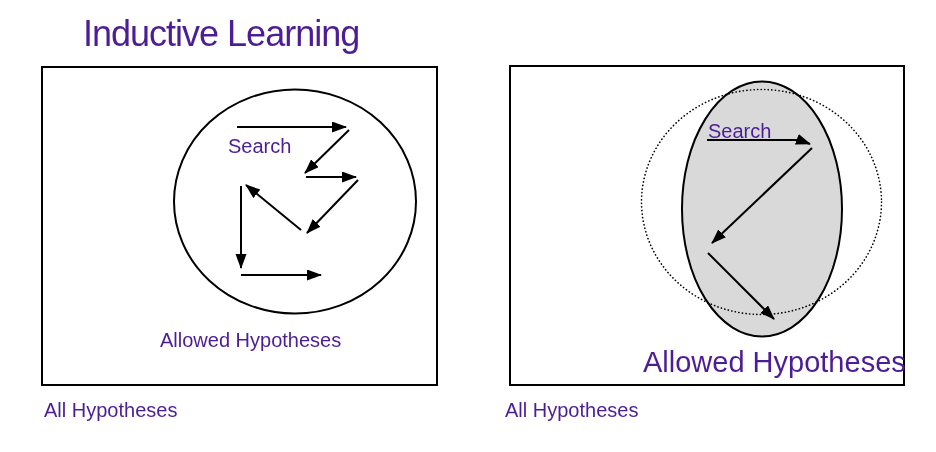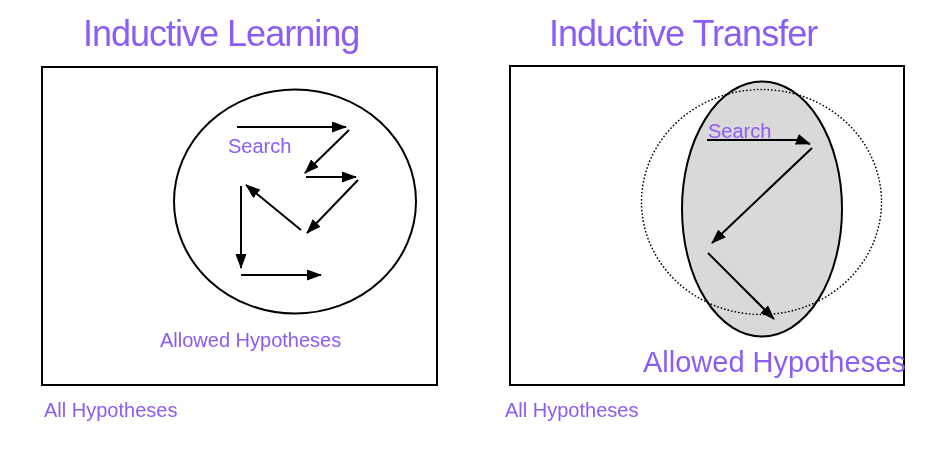--- a/index.html
+++ b/index.html
@@ -17,21 +17,21 @@
     color: #000000;
   }
   #shape-layer {
     position: absolute;
     left: 0;
     top: 0;
   }
   .label {
     position: absolute;
     white-space: nowrap;
-    color: #8b5cf6;
+    color: #4c1d95;
   }
   .title-label {
     font-size: 36px;
     line-height: 36px;
     letter-spacing: -1px;
   }
   .body-label {
     font-size: 20px;
     line-height: 30px;
   }
@@ -87,21 +87,20 @@
       <g stroke="#000000" stroke-width="2" fill="none">
         <path d="M707,140 L799,140 L810,144" marker-end="url(#arrowhead)"></path>
         <path d="M812,148 L712,243" marker-end="url(#arrowhead)"></path>
         <path d="M708,253 L774,319" marker-end="url(#arrowhead)"></path>
       </g>
     </g>
   </svg>
 
   <div id="title-left" class="label title-label">Inductive Learning</div>
 
-  <div id="title-right" class="label title-label">Inductive Transfer</div>
 
   <div id="search-left" class="label body-label">Search</div>
 
   <div id="search-right" class="label body-label">Search</div>
 
   <div id="allowed-left" class="label body-label">Allowed Hypotheses</div>
 
   <div id="allowed-right" class="label body-label-sm">Allowed Hypotheses</div>
 
   <div id="all-left" class="label body-label">All Hypotheses</div>

